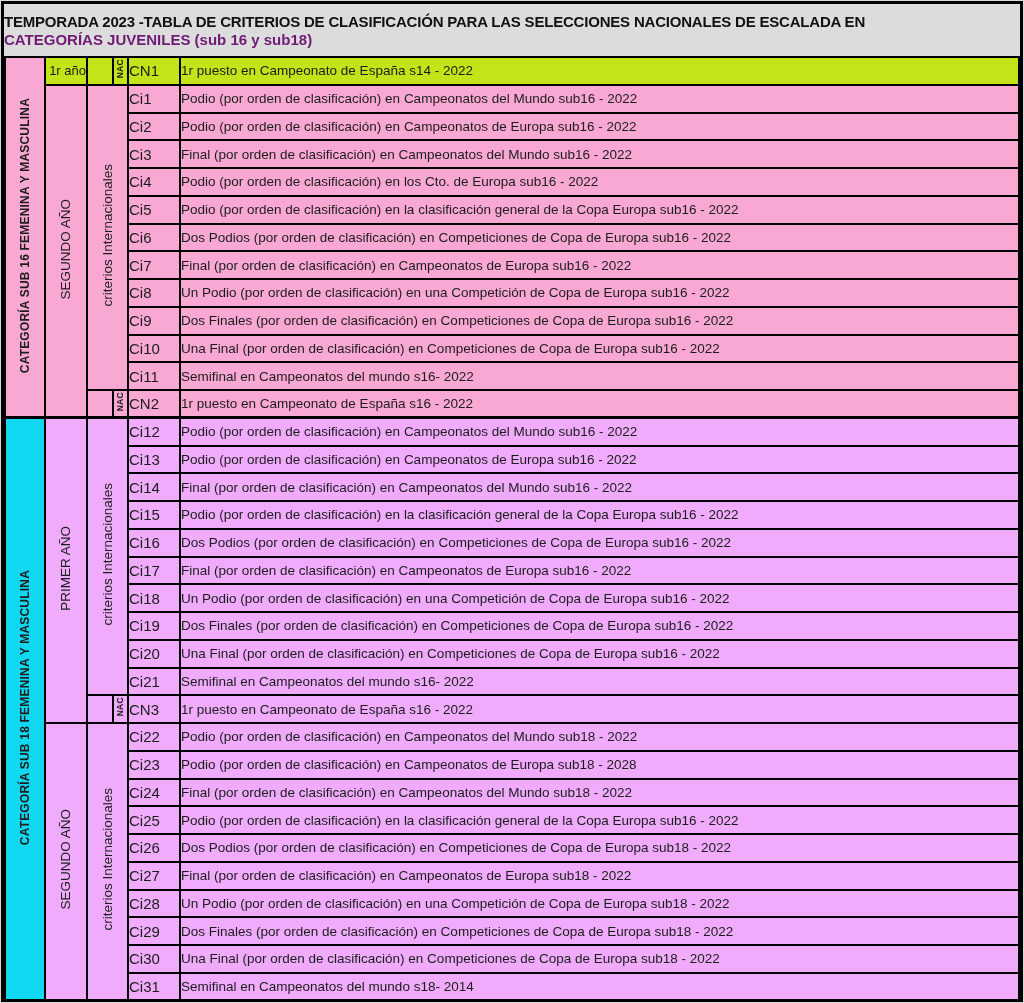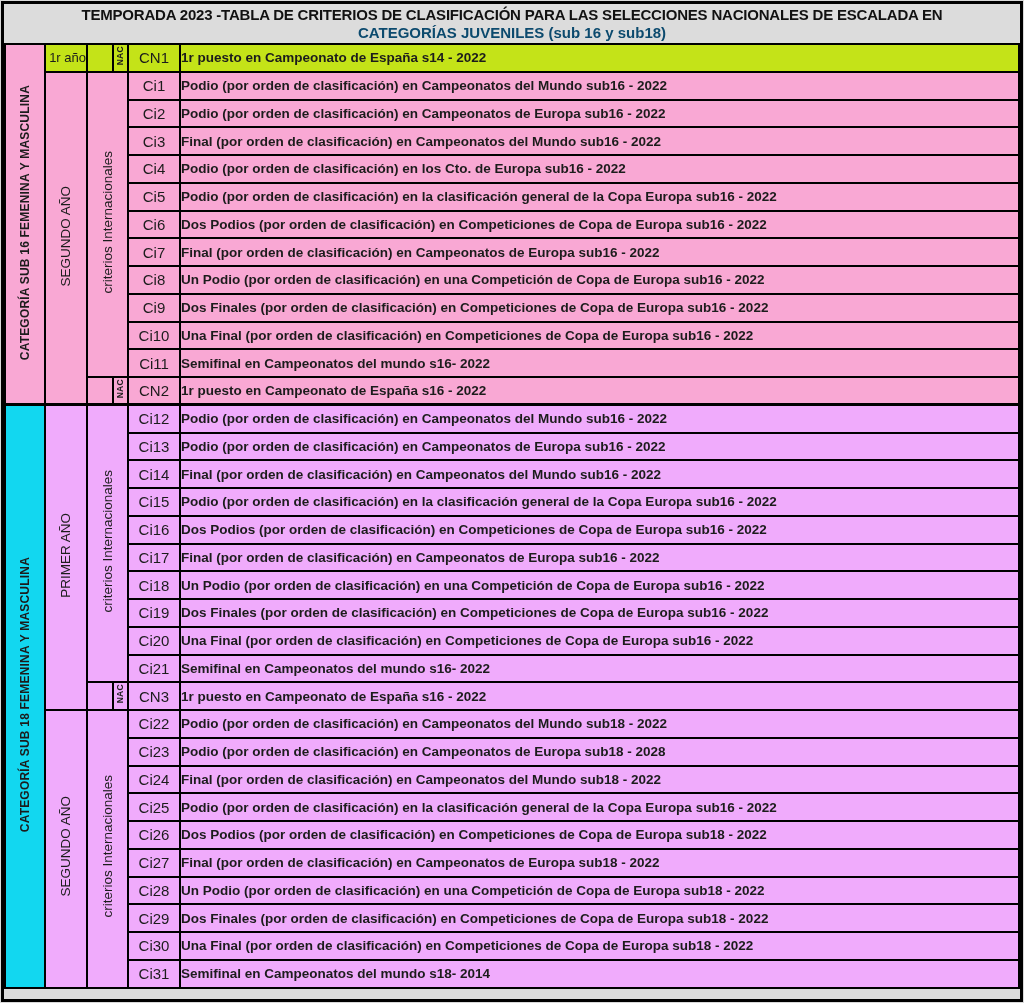--- a/index.html
+++ b/index.html
@@ -12,28 +12,28 @@
   }
   .sheet {
     position:absolute; left:1px; top:1px;
     width:1022px; height:1001px;
     box-sizing:border-box;
     border:3px solid #000;
     background:#dcdcdc;
     overflow:hidden;
   }
   .title-block {
-    height:39px;
+    height:52px;
     display:flex; flex-direction:column;
-    justify-content:center; align-items:center;
+    justify-content:center; align-items:flex-start;
     gap:1px;
     background:#dcdcdc;
   }
   .t1 { font-weight:700; font-size:15px; letter-spacing:-0.2px; color:#111; white-space:nowrap; }
-  .t2 { font-weight:700; font-size:15px; color:#0c4a6e; white-space:nowrap; }
+  .t2 { font-weight:700; font-size:15px; color:#701a75; white-space:nowrap; }
 
   table.crit {
     border-collapse:collapse;
     table-layout:fixed;
     width:100%;
     height:944px;
   }
   table.crit tr { height:27.76px; }
   table.crit td {
     border:2px solid #000;
@@ -55,22 +55,22 @@
     transform:rotate(180deg);
     white-space:nowrap;
     line-height:1;
   }
   .catcell  .v { font-weight:700; font-size:12px; letter-spacing:0.2px; }
   .yearcell .v { font-size:13.5px; }
   .critcell .v { font-size:13.5px; }
   .naccell  .v { font-weight:700; font-size:8.5px; letter-spacing:0.3px; }
 
   .hsmall { font-size:13px; text-align:right;margin-left:28px; }
-  td.code { font-size:15px; padding-left:5px; text-align:center; }
-  td.desc { font-size:13.5px; padding-left:6px; padding-right:4px; text-align:left; white-space:nowrap;font-weight:bold; }
+  td.code { font-size:15px; padding-left:5px; text-align:left; }
+  td.desc { font-size:13.5px; padding-left:6px; padding-right:4px; text-align:left; white-space:nowrap; }
 </style>
 </head>
 <body>
 
 <div class="sheet">
   <div class="title-block">
     <div class="t1">TEMPORADA 2023 -TABLA DE CRITERIOS DE CLASIFICACIÓN PARA LAS SELECCIONES NACIONALES DE ESCALADA EN</div>
     <div class="t2">CATEGORÍAS JUVENILES (sub 16 y sub18)</div>
   </div>
   <table class="crit">

